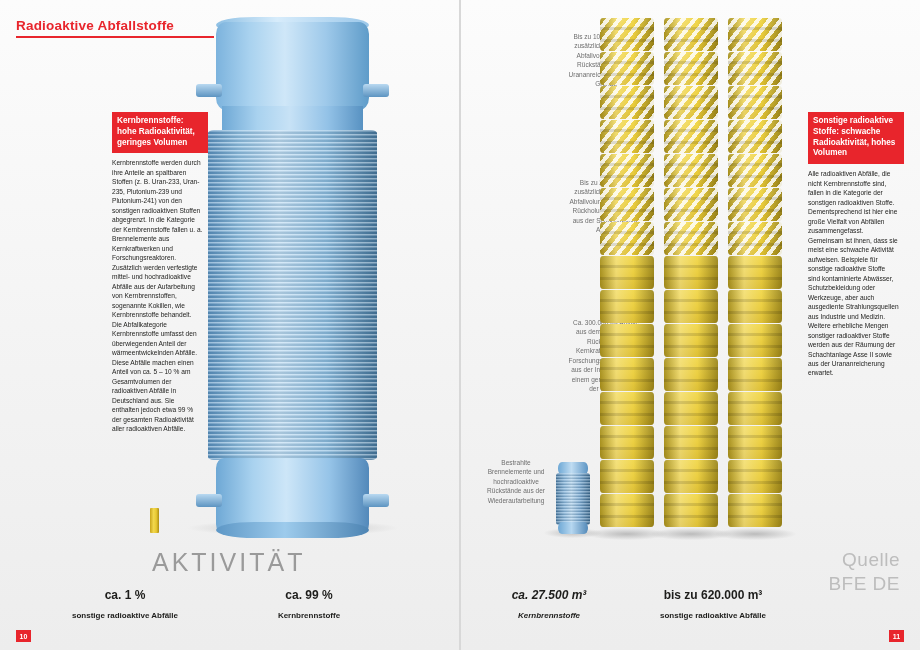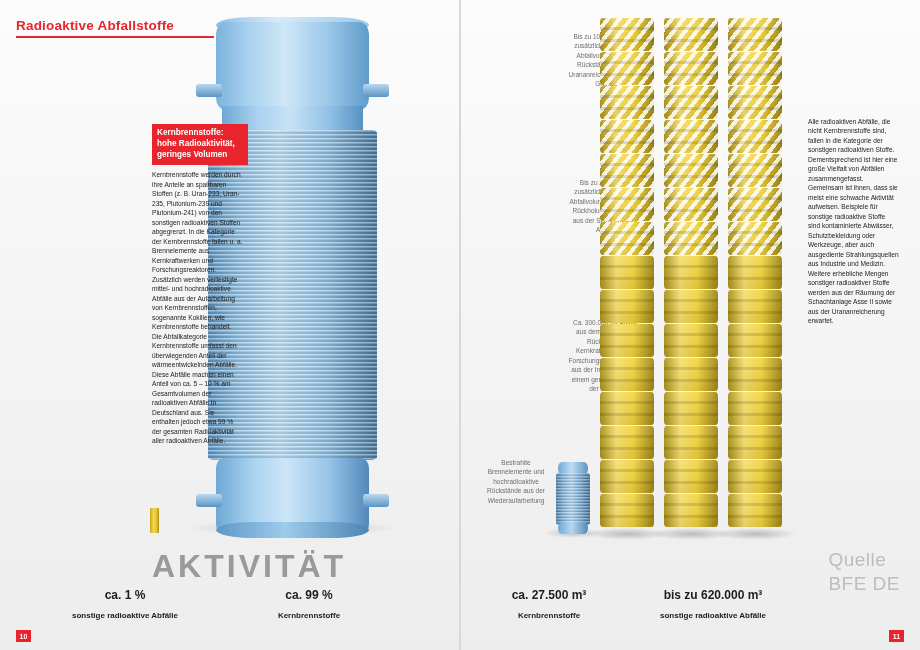--- a/index.html
+++ b/index.html
@@ -42,58 +42,58 @@
   .callout-title {
     background: #e8252c; color: #ffffff;
     font-size: 8.2px; font-weight: bold; line-height: 1.32;
     padding: 4px 5px 5px 5px;
   }
   .callout-body {
     font-size: 6.6px; line-height: 1.44; color: #1d1d1b;
     padding: 5px 5px 0 0; text-align: left;
   }
   #callout-left {
-    position: absolute; left: 112px; top: 124px; width: 96px; z-index: 6; margin-left: 40px;
+    position: absolute; left: 112px; top: 112px; width: 96px; z-index: 6;
   }
   #callout-right {
     position: absolute; left: 808px; top: 112px; width: 96px; z-index: 6;
   }
 
   
   .annot {
     position: absolute; width: 76px;
     font-size: 6.5px; line-height: 1.46; color: #6e6e6e;
     text-align: center;
   }
   #annot-gronau { left: 568px; top: 32px; }
   #annot-asse   { left: 568px; top: 178px; }
   #annot-betrieb{ left: 568px; top: 318px; }
   #annot-castor { left: 480px; top: 458px; width: 72px; }
 
   
   .bigword {
-    position: absolute; font-size: 32px; color: #9a9a9a;
-    letter-spacing: 3px; font-weight: 700;
+    position: absolute; font-size: 25px; color: #9a9a9a;
+    letter-spacing: 3px; font-weight: 400;
   }
   #word-aktivitaet { left: 152px; top: 548px; }
   #word-volumen    { left: 565px; top: 548px; }
 
   .quelle {
     position: absolute; right: 20px; top: 548px;
     font-size: 19px; line-height: 1.28; color: #bdbdbd;
-    text-align: left; letter-spacing: .5px;
+    text-align: right; letter-spacing: .5px;
   }
 
   
   .figlabel { position: absolute; text-align: center; }
   .figlabel .val   { font-size: 12px; font-weight: bold; color: #1d1d1b; display:block; }
   .figlabel .desc  { font-size: 8px; font-weight: bold; color: #1d1d1b; display:block; margin-top: 9px; }
   #fig-a1 { left: 60px;  top: 588px; width: 130px; }
   #fig-a2 { left: 244px; top: 588px; width: 130px; }
-  #fig-v1 { left: 484px; top: 588px; width: 130px; }
+  #fig-v1 { left: 484px; top: 588px; width: 130px; font-style: italic; }
   #fig-v2 { left: 628px; top: 588px; width: 170px; }
 
   
   .pagenum {
     position: absolute; bottom: 8px; width: 15px; height: 12px;
     background: #e8252c; color: #fff; font-size: 7px; font-weight: bold;
     display: flex; align-items: center; justify-content: center;
   }
   #pagenum-left  { left: 16px; }
   #pagenum-right { right: 16px; }
@@ -322,20 +322,21 @@
     <div class="c-body"></div>
     <div class="c-base"></div>
   </div>
 
   <div class="annot" id="annot-gronau">Bis zu 100.000 m³ ggf. zusätzlich anfallendes Abfallvolumen durch Rückstände aus der Urananreicherungsanlage Gronau</div>
   <div class="annot" id="annot-asse">Bis zu 220.000 m³ zusätzlich anfallendes Abfallvolumen durch eine Rückholung der Abfälle aus der Schachtanlage Asse II</div>
   <div class="annot" id="annot-betrieb">Ca. 300.000 m³ Abfälle aus dem Betrieb und Rückbau von Kernkraftwerken und Forschungseinrichtungen, aus der Industrie und zu einem geringen Teil aus der Medizin</div>
   <div class="annot" id="annot-castor">Bestrahlte Brennelemente und hochradioaktive Rückstände aus der Wiederaufarbeitung</div>
 
   <div id="callout-right">
+    <div class="callout-title">Sonstige radioaktive Stoffe: schwache Radioaktivität, hohes Volumen</div>
     <div class="callout-body">Alle radioaktiven Abfälle, die nicht Kernbrennstoffe sind, fallen in die Kategorie der sonstigen radioaktiven Stoffe. Dementsprechend ist hier eine große Vielfalt von Abfällen zusammengefasst. Gemeinsam ist ihnen, dass sie meist eine schwache Aktivität aufweisen. Beispiele für sonstige radioaktive Stoffe sind kontaminierte Abwässer, Schutzbekleidung oder Werkzeuge, aber auch ausgediente Strahlungsquellen aus Industrie und Medizin. Weitere erhebliche Mengen sonstiger radioaktiver Stoffe werden aus der Räumung der Schachtanlage Asse II sowie aus der Urananreicherung erwartet.</div>
   </div>
 
   <div class="bigword" id="word-aktivitaet">AKTIVITÄT</div>
   <div class="quelle" style="white-space:pre-line">Quelle
 BFE DE</div>
 
   <div class="figlabel" id="fig-a1">
     <span class="val">ca. 1 %</span>
     <span class="desc">sonstige radioaktive Abfälle</span>

